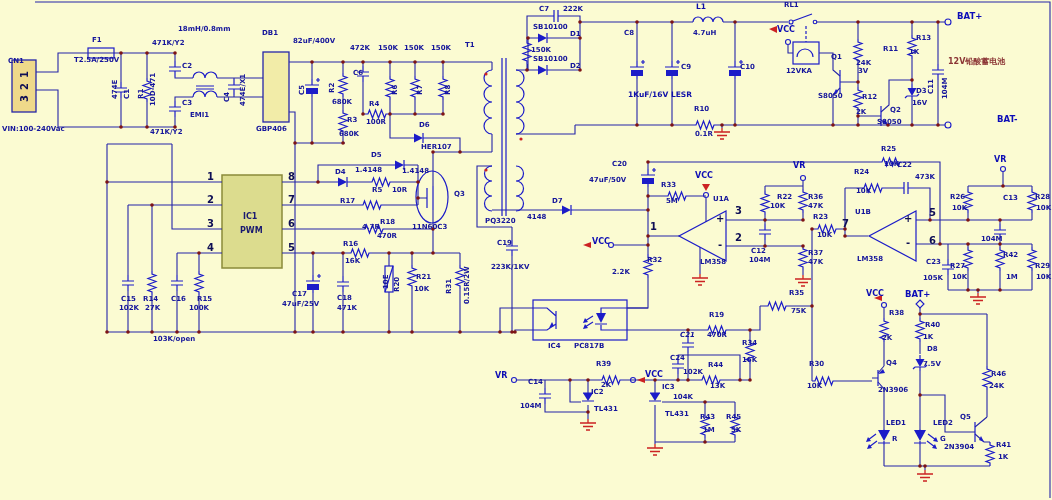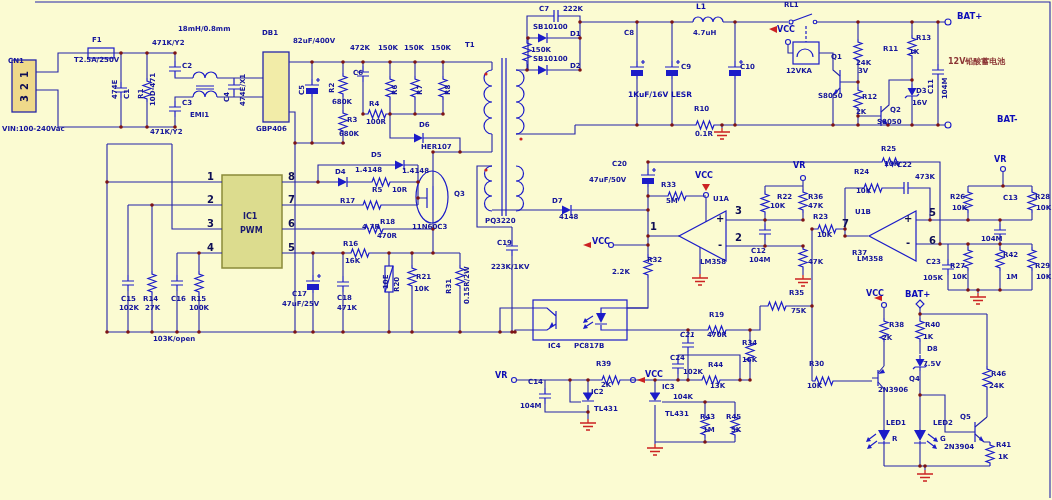--- a/index.html
+++ b/index.html
@@ -337,21 +337,21 @@
       <span class="lbl rot" style="left: 464px; top: 304px;">0.15R/2W</span>
       <span class="lbl" style="left: 292px; top: 291px;">C17</span>
       <span class="lbl" style="left: 282px; top: 301px;">47uF/25V</span>
       <span class="lbl" style="left: 337px; top: 295px;">C18</span>
       <span class="lbl" style="left: 337px; top: 305px;">471K</span>
       <span class="lbl" style="left: 121px; top: 296px;">C15</span>
       <span class="lbl" style="left: 119px; top: 305px;">102K</span>
       <span class="lbl" style="left: 143px; top: 296px;">R14</span>
       <span class="lbl" style="left: 145px; top: 305px;">27K</span>
       <span class="lbl" style="left: 171px; top: 296px;">C16</span>
-      <span class="lbl" style="left: 191px; top: 296px;">R15</span>
+      <span class="lbl" style="left: 197px; top: 296px;">R15</span>
       <span class="lbl" style="left: 189px; top: 305px;">100K</span>
       <span class="lbl" style="left: 153px; top: 336px;">103K/open</span>
       <span class="lbl ic" style="left: 243px; top: 212px;">IC1</span>
       <span class="lbl ic" style="left: 240px; top: 226px;">PWM</span>
       <span class="lbl pin" style="left: 207px; top: 171px;">1</span>
       <span class="lbl pin" style="left: 207px; top: 194px;">2</span>
       <span class="lbl pin" style="left: 207px; top: 218px;">3</span>
       <span class="lbl pin" style="left: 207px; top: 242px;">4</span>
       <span class="lbl pin" style="left: 288px; top: 171px;">8</span>
       <span class="lbl pin" style="left: 288px; top: 194px;">7</span>
@@ -390,21 +390,21 @@
       <span class="lbl" style="left: 916px; top: 35px;">R13</span>
       <span class="lbl" style="left: 909px; top: 49px;">1K</span>
       <span class="lbl" style="left: 916px; top: 88px;">D3</span>
       <span class="lbl" style="left: 912px; top: 100px;">16V</span>
       <span class="lbl rot" style="left: 928px; top: 94px;">C11</span>
       <span class="lbl rot" style="left: 942px; top: 99px;">104M</span>
       <span class="lbl term" style="left: 957px; top: 11px;">BAT+</span>
       <span class="lbl term" style="left: 957px; top: 114px; margin-left: 40px;">BAT-</span>
       <span class="lbl bat" style="left: 948px; top: 56px;">12V铅酸蓄电池</span>
       <span class="lbl" style="left: 552px; top: 198px;">D7</span>
-      <span class="lbl" style="left: 559px; top: 214px; text-align: right;">4148</span>
+      <span class="lbl" style="left: 527px; top: 214px; text-align: right;">4148</span>
       <span class="lbl" style="left: 612px; top: 161px;">C20</span>
       <span class="lbl" style="left: 589px; top: 177px;">47uF/50V</span>
       <span class="lbl vcc" style="left: 592px; top: 237px;">VCC</span>
       <span class="lbl" style="left: 615px; top: 257px; padding-left: 32px;">R32</span>
       <span class="lbl" style="left: 612px; top: 269px;">2.2K</span>
       <span class="lbl pin" style="left: 650px; top: 221px;">1</span>
       <span class="lbl" style="left: 661px; top: 182px;">R33</span>
       <span class="lbl" style="left: 666px; top: 198px;">5M</span>
       <span class="lbl vcc" style="left: 695px; top: 171px;">VCC</span>
       <span class="lbl" style="left: 713px; top: 196px;">U1A</span>
@@ -412,21 +412,21 @@
       <span class="lbl pin" style="left: 716px; top: 213px;">+</span>
       <span class="lbl pin" style="left: 718px; top: 239px;">-</span>
       <span class="lbl pin" style="left: 735px; top: 205px;">3</span>
       <span class="lbl pin" style="left: 735px; top: 232px;">2</span>
       <span class="lbl" style="left: 770px; top: 194px; margin-left: 7px;">R22</span>
       <span class="lbl" style="left: 770px; top: 203px;">10K</span>
       <span class="lbl" style="left: 751px; top: 248px;">C12</span>
       <span class="lbl" style="left: 749px; top: 257px;">104M</span>
       <span class="lbl" style="left: 808px; top: 194px;">R36</span>
       <span class="lbl" style="left: 808px; top: 203px;">47K</span>
-      <span class="lbl" style="left: 808px; top: 250px; margin-left: 44px;">R37</span>
+      <span class="lbl" style="left: 808px; top: 250px;">R37</span>
       <span class="lbl" style="left: 808px; top: 259px;">47K</span>
       <span class="lbl vcc" style="left: 793px; top: 161px;">VR</span>
       <span class="lbl" style="left: 813px; top: 214px;">R23</span>
       <span class="lbl" style="left: 817px; top: 232px;">10K</span>
       <span class="lbl pin" style="left: 842px; top: 218px;">7</span>
       <span class="lbl" style="left: 789px; top: 290px;">R35</span>
       <span class="lbl" style="left: 791px; top: 308px;">75K</span>
       <span class="lbl" style="left: 709px; top: 312px;">R19</span>
       <span class="lbl" style="left: 707px; top: 332px;">470R</span>
       <span class="lbl" style="left: 742px; top: 340px;">R34</span>
@@ -477,29 +477,29 @@
       <span class="lbl" style="left: 673px; top: 394px;">104K</span>
       <span class="lbl" style="left: 665px; top: 411px;">TL431</span>
       <span class="lbl" style="left: 700px; top: 414px;">R43</span>
       <span class="lbl" style="left: 703px; top: 427px;">1M</span>
       <span class="lbl" style="left: 726px; top: 414px;">R45</span>
       <span class="lbl" style="left: 731px; top: 427px;">5K</span>
       <span class="lbl" style="left: 809px; top: 361px;">R30</span>
       <span class="lbl" style="left: 807px; top: 383px;">10K</span>
       <span class="lbl vcc" style="left: 866px; top: 289px;">VCC</span>
       <span class="lbl term" style="left: 905px; top: 289px;">BAT+</span>
-      <span class="lbl" style="left: 889px; top: 322px;">R38</span>
+      <span class="lbl" style="left: 889px; top: 310px;">R38</span>
       <span class="lbl" style="left: 882px; top: 335px;">2K</span>
       <span class="lbl" style="left: 925px; top: 322px;">R40</span>
       <span class="lbl" style="left: 923px; top: 334px;">1K</span>
       <span class="lbl" style="left: 927px; top: 346px;">D8</span>
       <span class="lbl" style="left: 923px; top: 361px;">7.5V</span>
       <span class="lbl" style="left: 991px; top: 371px;">R46</span>
       <span class="lbl" style="left: 989px; top: 383px;">24K</span>
-      <span class="lbl" style="left: 886px; top: 376px; margin-left: 23px;">Q4</span>
+      <span class="lbl" style="left: 886px; top: 360px;">Q4</span>
       <span class="lbl" style="left: 878px; top: 387px;">2N3906</span>
       <span class="lbl" style="left: 886px; top: 420px;">LED1</span>
       <span class="lbl" style="left: 892px; top: 436px;">R</span>
       <span class="lbl" style="left: 933px; top: 420px;">LED2</span>
       <span class="lbl" style="left: 940px; top: 436px;">G</span>
       <span class="lbl" style="left: 960px; top: 414px;">Q5</span>
       <span class="lbl" style="left: 944px; top: 444px;">2N3904</span>
       <span class="lbl" style="left: 996px; top: 442px;">R41</span>
       <span class="lbl" style="left: 998px; top: 454px;">1K</span>
     </div>

